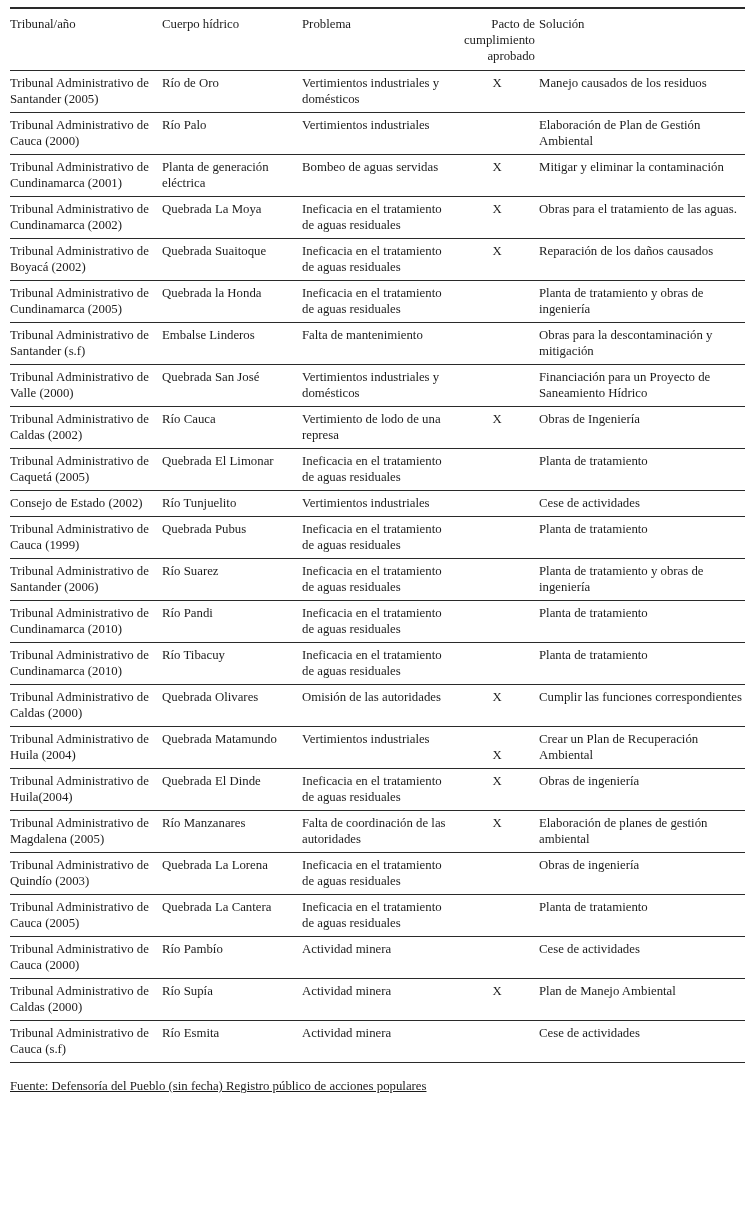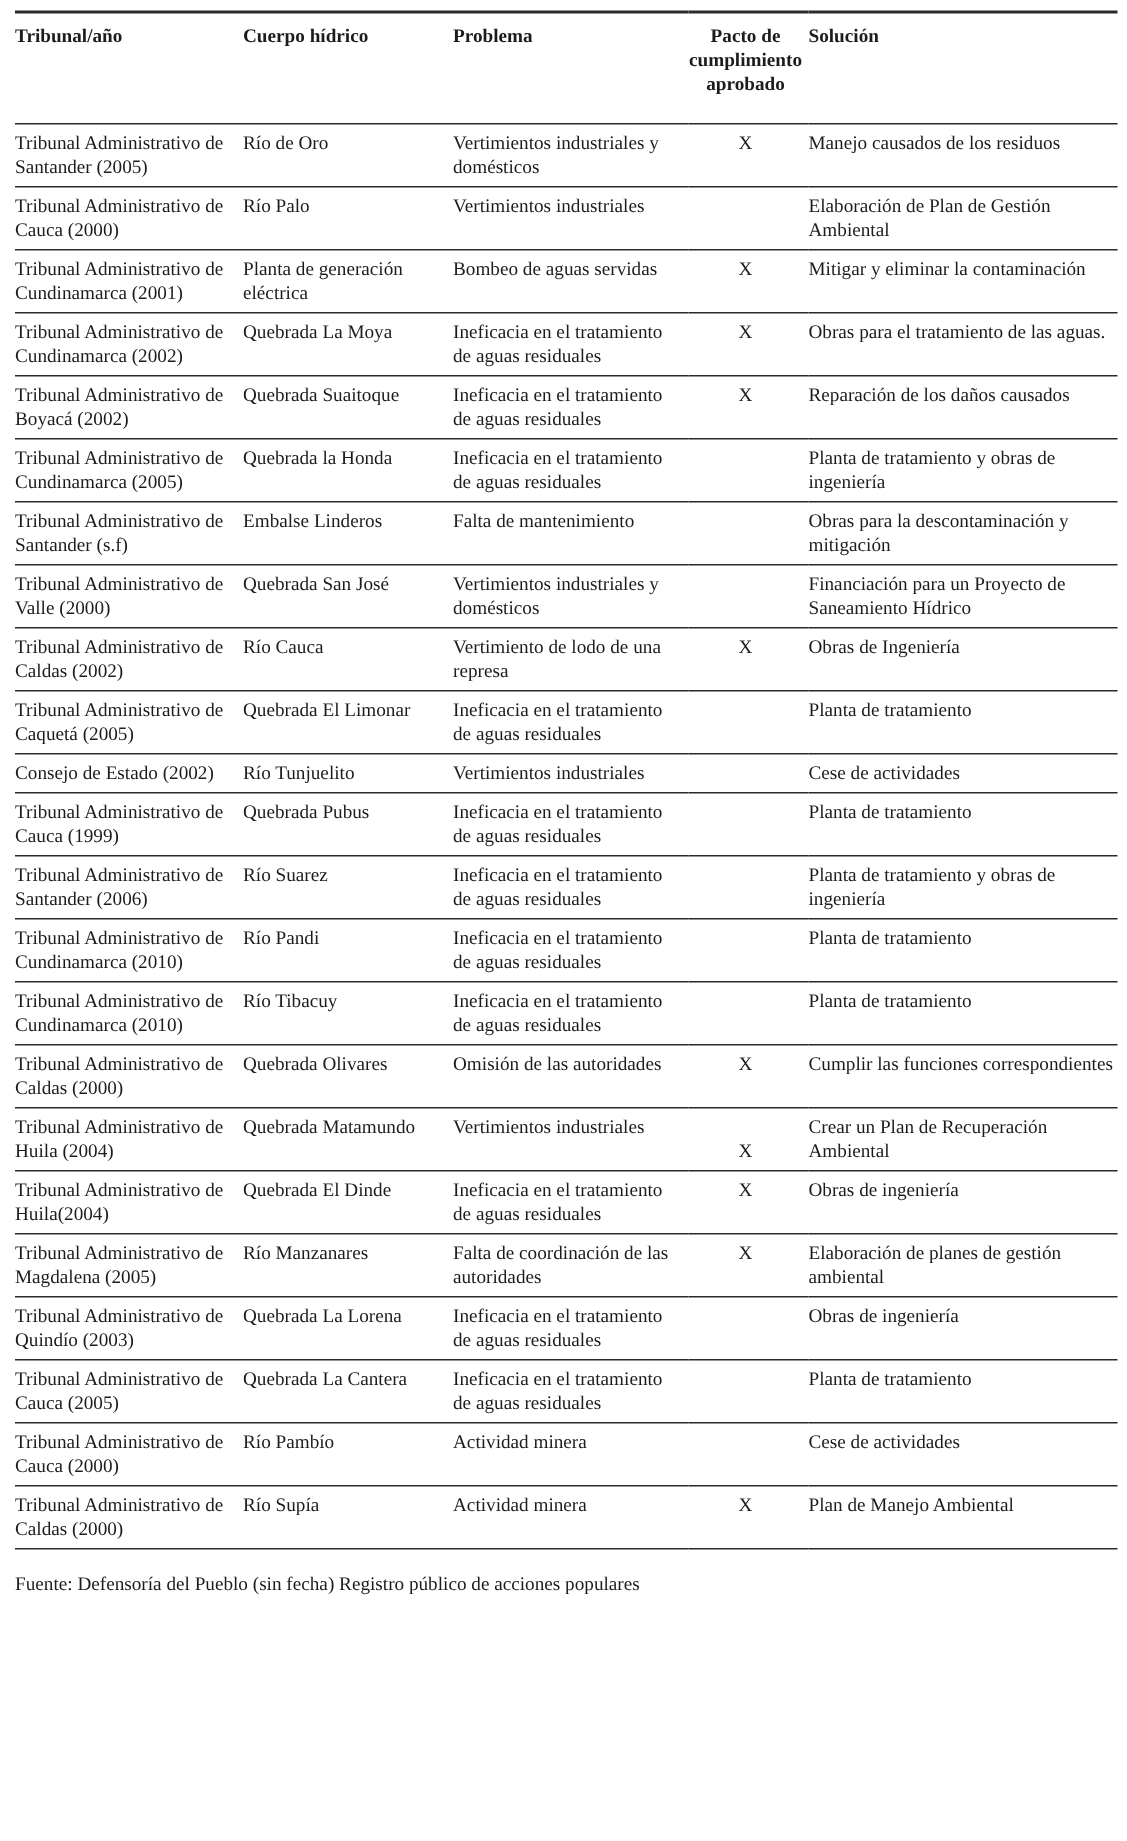--- a/index.html
+++ b/index.html
@@ -44,26 +44,26 @@
     font-size: 12.8px;
     line-height: 16px;
   }
   col.c1 { width: 152px; }
   col.c2 { width: 140px; }
   col.c3 { width: 157px; }
   col.c4 { width: 80px;  }
   col.c5 { width: 206px; }
   thead th {
     text-align: left;
-    font-weight: bold;
+    font-weight: normal;
     vertical-align: top;
-    padding: 7px 10px 18px 0;
+    padding: 7px 10px 6px 0;
   }
   thead th.c-pacto {
-    text-align: center;
+    text-align: right;
     padding-right: 4px;
   }
   tbody tr {
     border-top: 1.6px solid #2a2a2a;
   }
   tbody td {
     vertical-align: top;
     padding: 4px 10px 5px 0;
   }
   tbody td.c-pacto {
@@ -74,20 +74,21 @@
     padding-top: 20px;
   }
   tbody td.c-solucion {
     padding-right: 0;
   }
   
   .source-note {
     margin-top: 15px;
     font-size: 12.8px;
     line-height: 16px;
+    text-decoration: underline;
   }
 </style>
 </head>
 <body>
 
 <div class="page">
 
 
   <table class="acciones">
     <colgroup>
@@ -261,18 +262,25 @@
           <td class="c-pacto"></td>
           <td class="c-solucion">Cese de actividades</td>
         </tr>
         <tr>
           <td class="c-tribunal">Tribunal Administrativo de Caldas (2000)</td>
           <td class="c-cuerpo">Río Supía</td>
           <td class="c-problema">Actividad minera</td>
           <td class="c-pacto">X</td>
           <td class="c-solucion">Plan de Manejo Ambiental</td>
         </tr>
+        <tr>
+          <td class="c-tribunal">Tribunal Administrativo de Cauca (s.f)</td>
+          <td class="c-cuerpo">Río Esmita</td>
+          <td class="c-problema">Actividad minera</td>
+          <td class="c-pacto"></td>
+          <td class="c-solucion">Cese de actividades</td>
+        </tr>
       </tbody>
   </table>
 
   <div class="source-note">Fuente: Defensoría del Pueblo (sin fecha) Registro público de acciones populares</div>
 
 </div>
 
 </body></html>

